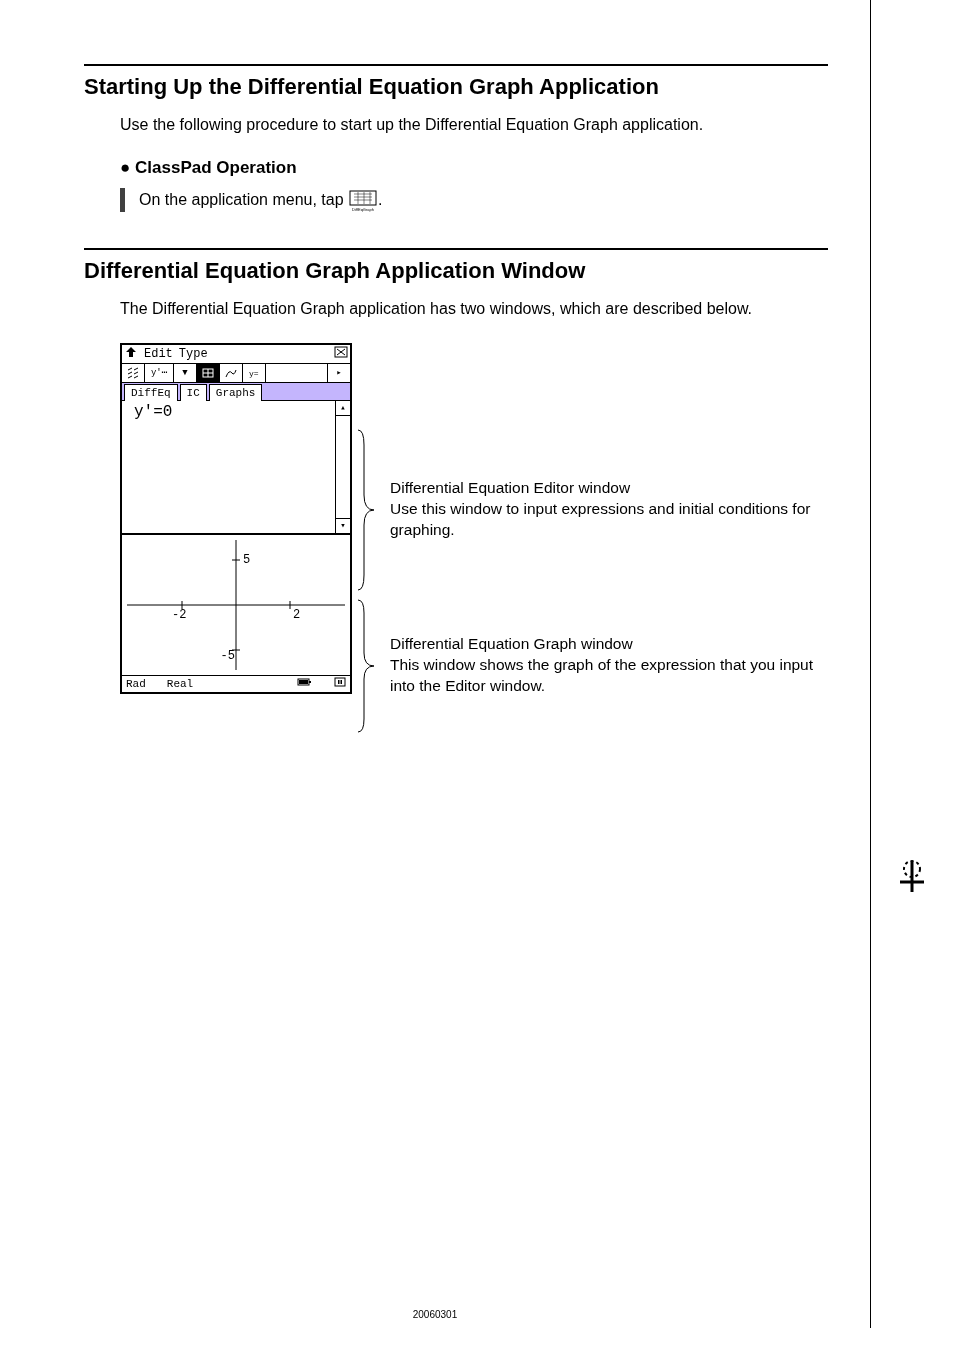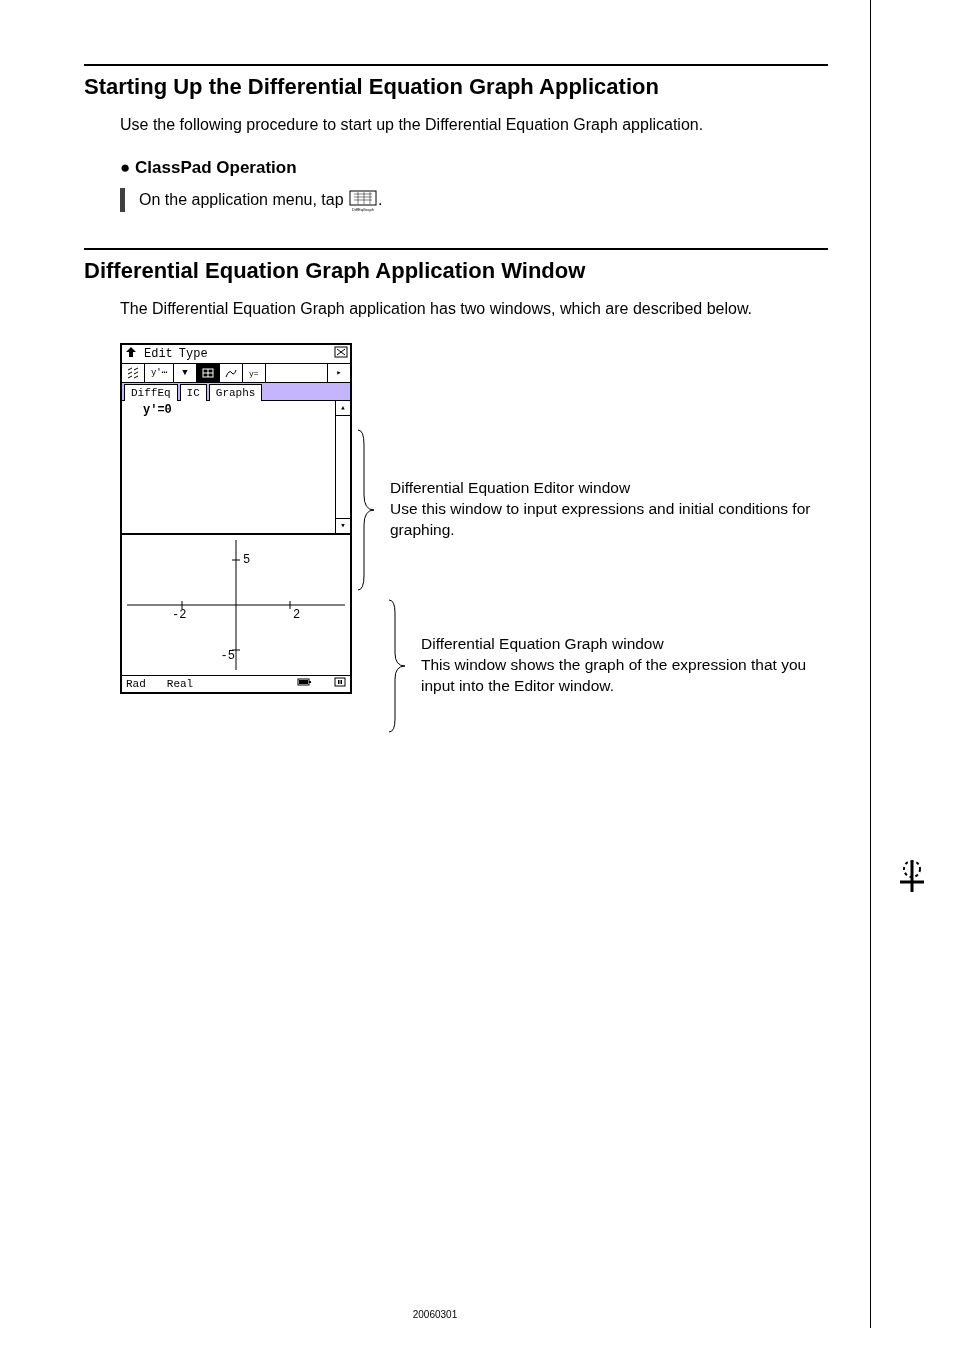--- a/index.html
+++ b/index.html
@@ -146,21 +146,21 @@
     font-size: 11px;
     background:#fff;
     position:relative;
     top:1px;
   }
   .tab:first-child { margin-left: 2px; }
   .editor-area {
     height: 132px;
     display:flex;
   }
-  .editor-body { flex:1; padding:2px 21px; font-size:12px;font-weight:bold; }
+  .editor-body { flex:1; padding:2px 12px; font-size:16px; }
   .scrollbar {
     width: 14px;
     border-left:1px solid #000;
     display:flex;
     flex-direction:column;
   }
   .scroll-arrow {
     height:14px;
     border-bottom:1px solid #000;
     display:flex; align-items:center; justify-content:center;
@@ -359,21 +359,21 @@
           <div class="brace-svg-wrap">
             <svg width="34" height="170" viewBox="0 0 34 170">
               <path d="M6 5 Q12 5 12 20 L12 70 Q12 85 22 85 Q12 85 12 100 L12 150 Q12 165 6 165" fill="none" stroke="#000" stroke-width="1"></path>
             </svg>
           </div>
           <div class="annotation-text">
             <div>Differential Equation Editor window</div>
             <div>Use this window to input expressions and initial conditions for graphing.</div>
           </div>
         </div>
-        <div class="brace-row" style="height:142px;margin-left:31px;">
+        <div class="brace-row" style="height:142px;">
           <div class="brace-svg-wrap">
             <svg width="34" height="142" viewBox="0 0 34 142">
               <path d="M6 5 Q12 5 12 18 L12 58 Q12 71 22 71 Q12 71 12 84 L12 124 Q12 137 6 137" fill="none" stroke="#000" stroke-width="1"></path>
             </svg>
           </div>
           <div class="annotation-text">
             <div>Differential Equation Graph window</div>
             <div>This window shows the graph of the expression that you input into the Editor window.</div>
           </div>
         </div>

